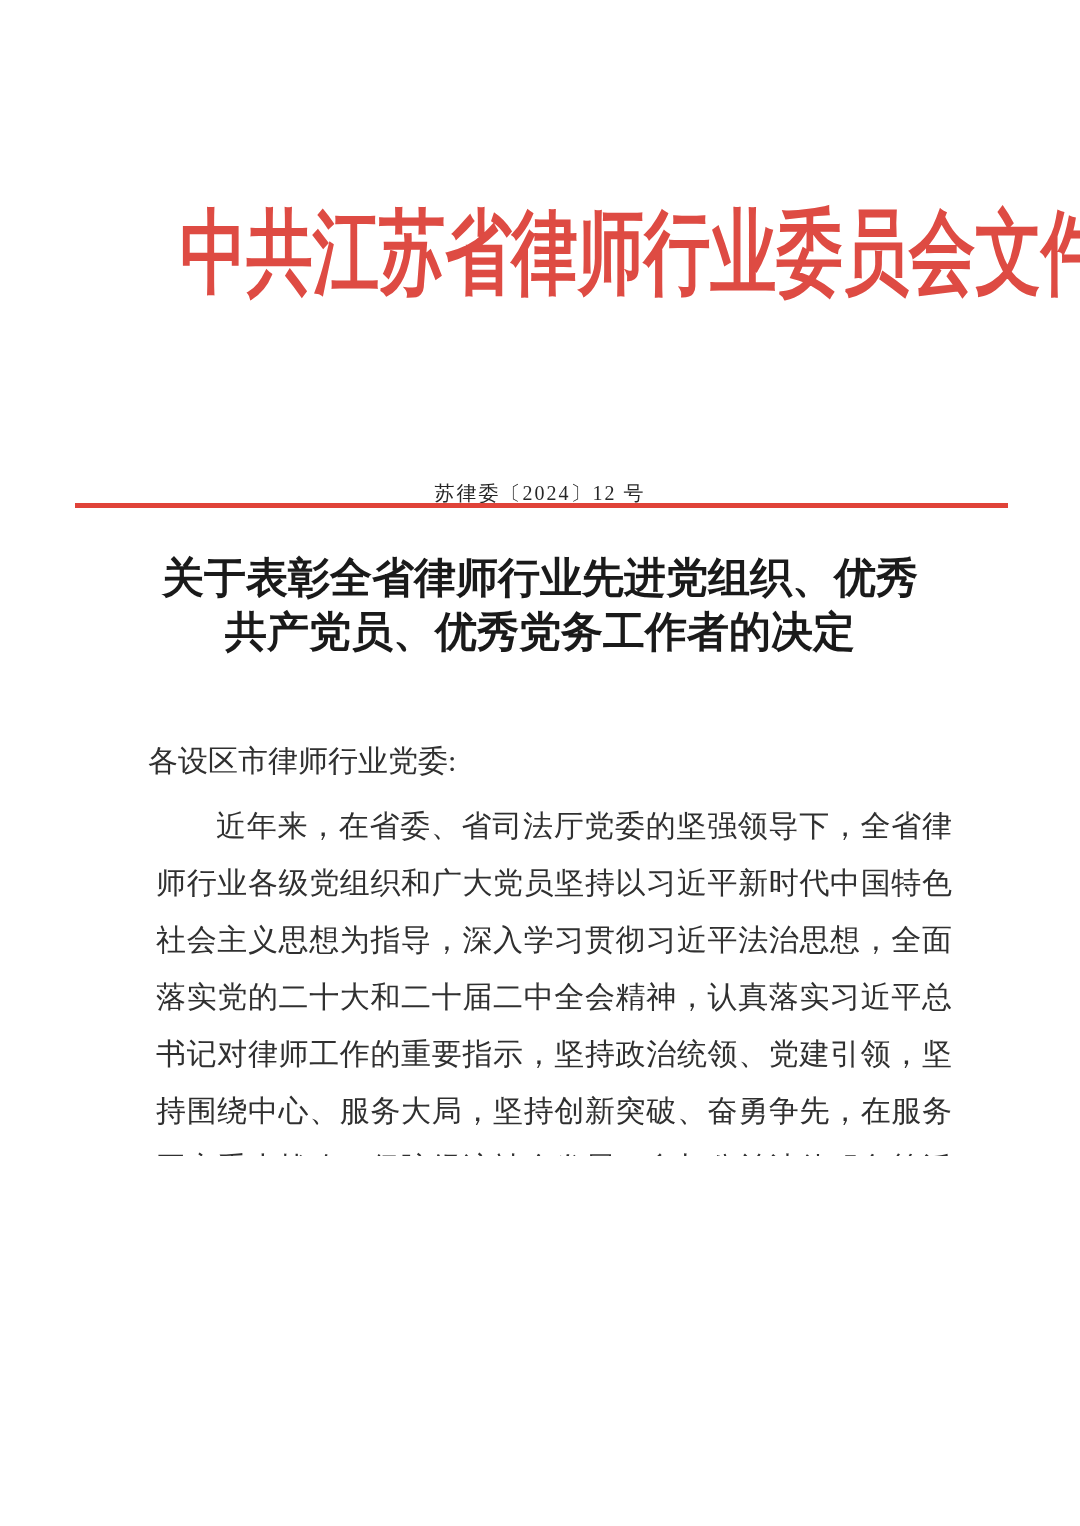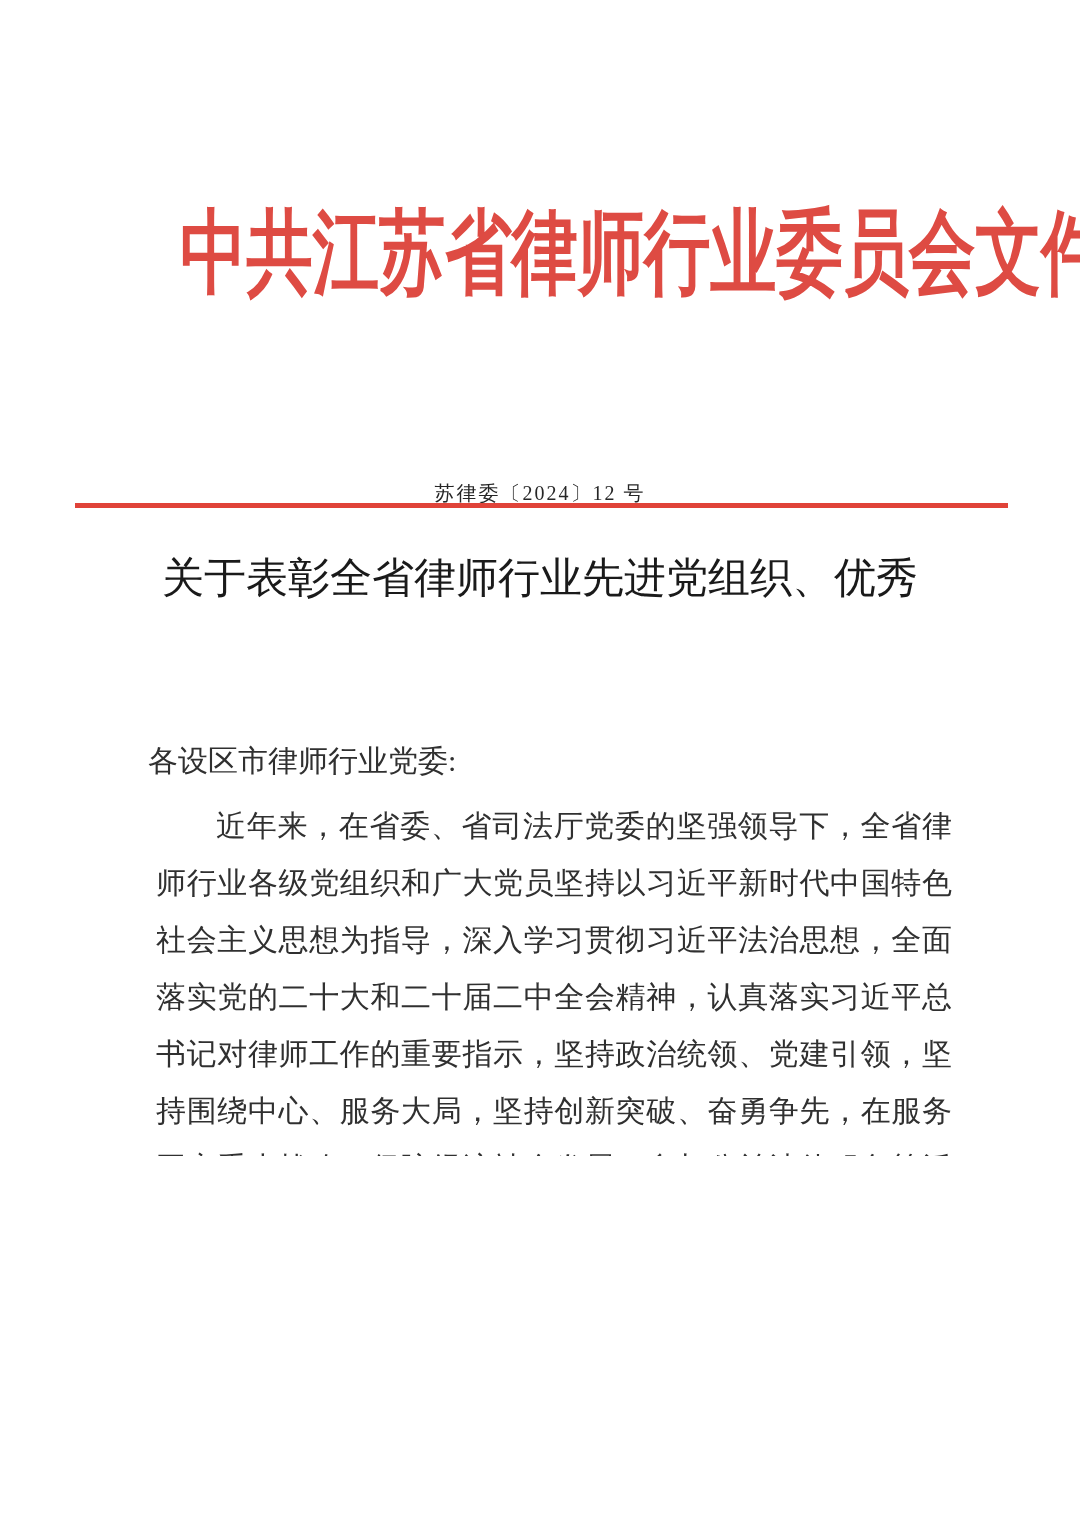--- a/index.html
+++ b/index.html
@@ -60,21 +60,21 @@
   }
 
   
   .doc-title {
     position: absolute;
     top: 551px;
     left: 0;
     width: 1080px;
     text-align: center;
     font-size: 42px;
-    font-weight: normal;
+    font-weight: bold;
     line-height: 54px;
     color: var(--title-ink, #1a1a1a);
   }
 
   
   .body-text {
     position: absolute;
     top: 732px;
     left: 148px;
     width: 812px;
@@ -112,20 +112,21 @@
   <div class="org-title">
     <span class="org-title-inner">中共江苏省律师行业委员会文件</span>
   </div>
 
   <div class="doc-number">苏律委〔2024〕12 号</div>
 
   <div class="red-rule"></div>
 
   <div class="doc-title">
     <div>关于表彰全省律师行业先进党组织、优秀</div>
+    <div>共产党员、优秀党务工作者的决定</div>
   </div>
 
   <div class="body-text">
     <div class="salutation">各设区市律师行业党委:</div>
     <p class="paragraph">近年来，在省委、省司法厅党委的坚强领导下，全省律师行业各级党组织和广大党员坚持以习近平新时代中国特色社会主义思想为指导，深入学习贯彻习近平法治思想，全面落实党的二十大和二十届二中全会精神，认真落实习近平总书记对律师工作的重要指示，坚持政治统领、党建引领，坚持围绕中心、服务大局，坚持创新突破、奋勇争先，在服务国家重大战略、保障经济社会发展、参与公益法律服务等活动中主动担当、积极发挥专业优势，切实履行社会责任，充分发挥党组织的战斗堡垒作用和党员律师的先锋模范作用，不断展现新时代江苏律师的新担当新作为新形象，涌现了一批先进党组织、优秀共产党员、优秀党务工作者。</p>
   </div>
 
   <div class="page-number">- 1 -</div>
 
 </div>

